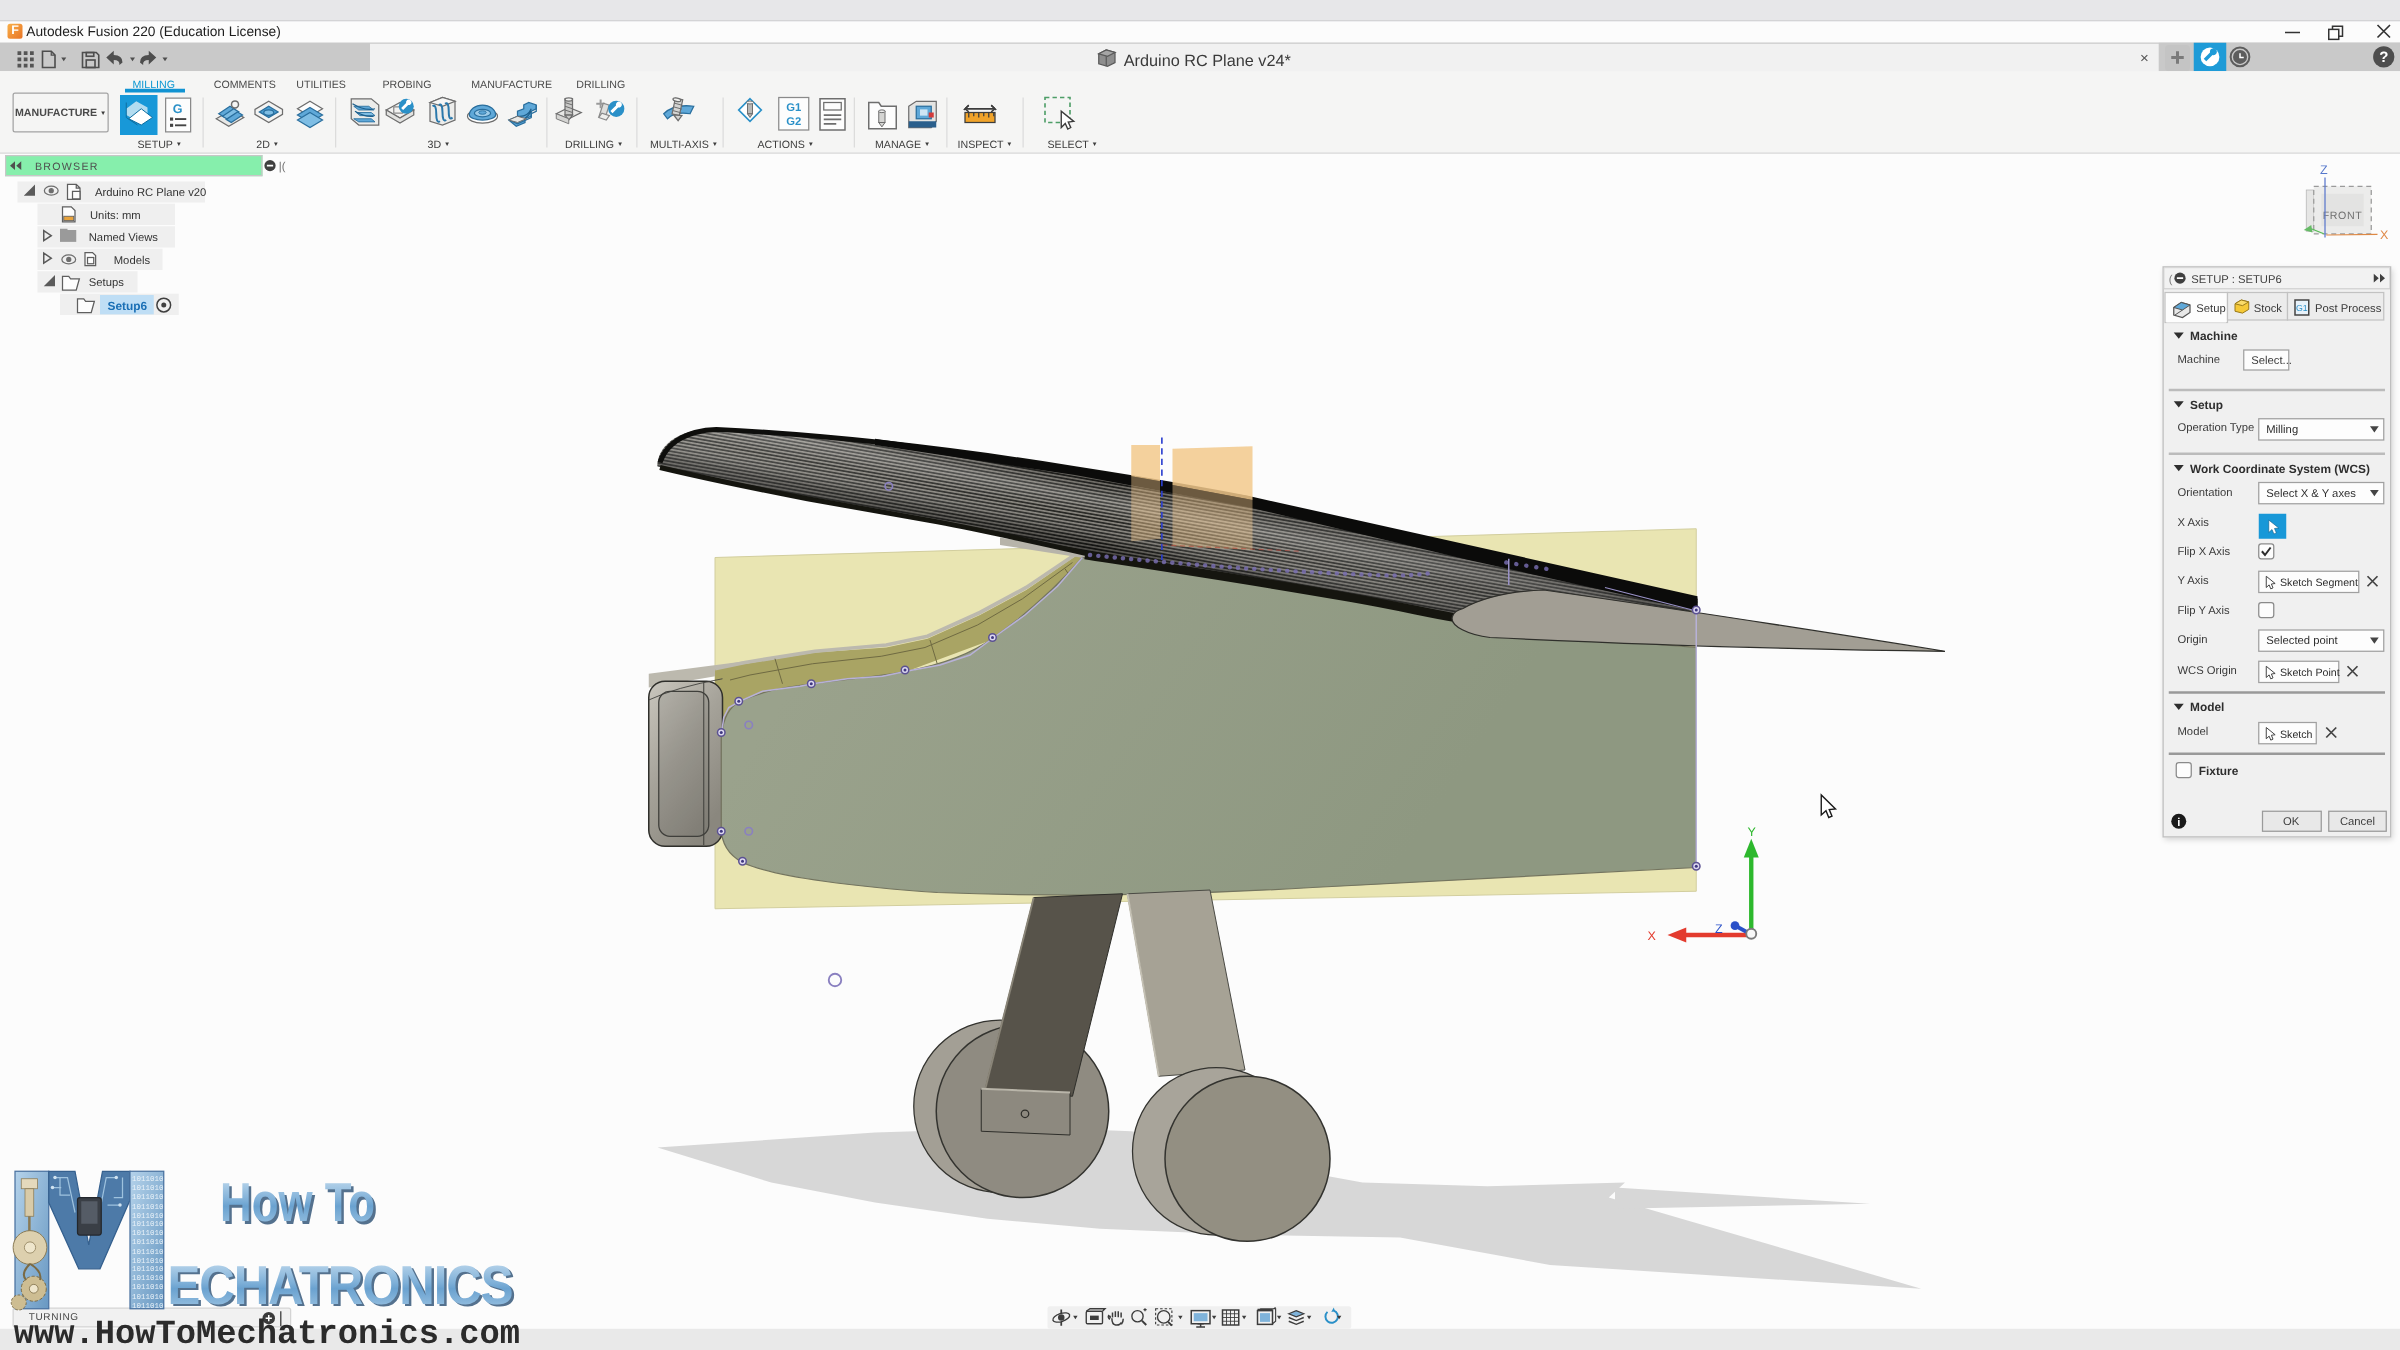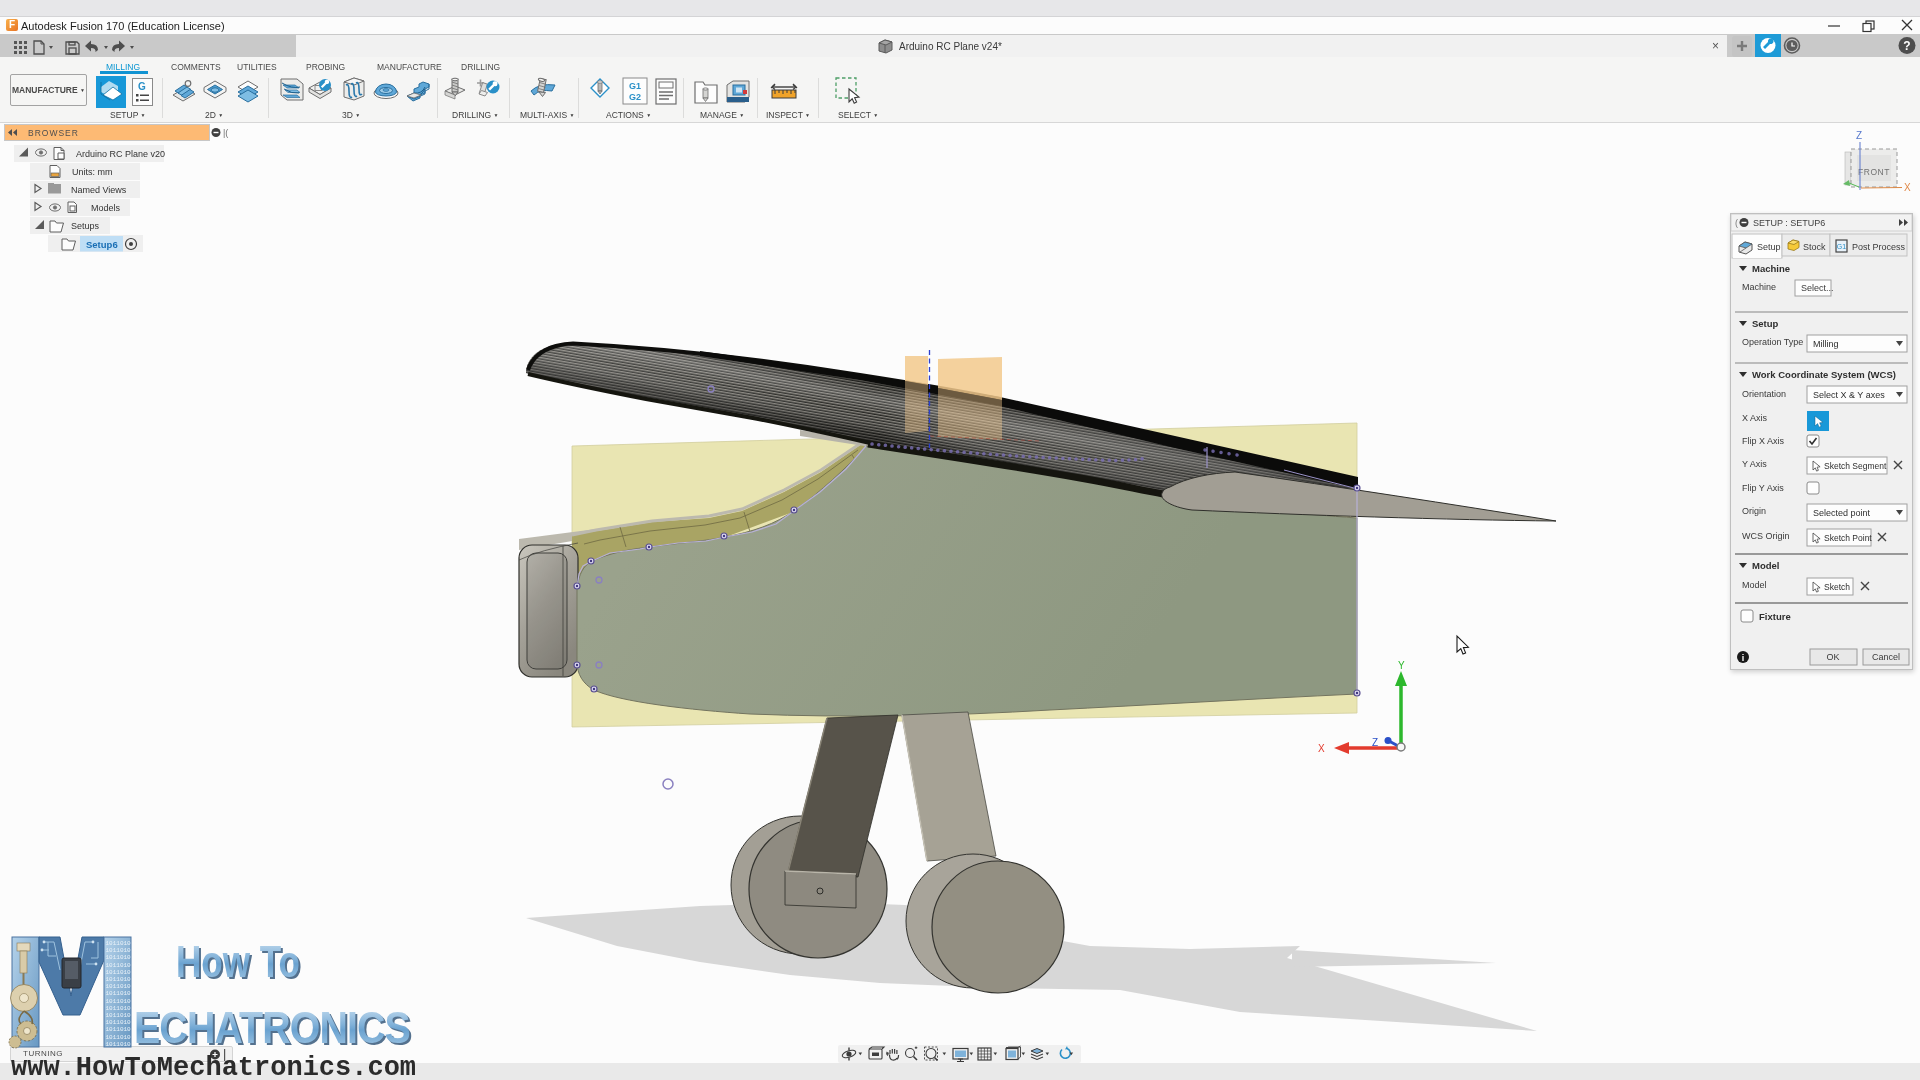--- a/index.html
+++ b/index.html
@@ -11,32 +11,32 @@
 #titletext { left:21px; top:20px; font-size:11px; color:#1d1d1d; }
 #flogo { left:6px; top:19px; width:12px; height:12px; background:linear-gradient(135deg,#f9b04a,#e87425); border-radius:2px; color:#fff; font-size:10px; font-weight:bold; text-align:center; line-height:12px; }
 #tabstrip { left:0; top:34px; width:1920px; height:23px; background:#c9c9c9; }
 #doctab { left:296px; top:35px; width:1431px; height:22px; background:#f1f1f1; }
 #ribbon { left:0; top:57px; width:1920px; height:66px; background:#f5f5f4; border-bottom:1px solid #d7d7d7; }
 .wstab { top:62px; font-size:8.5px; color:#3f3f3f; }
 .iconlabel { top:110px; font-size:8.5px; color:#3c3c3c; white-space:nowrap; }
 .caret { font-size:5px; color:#3c3c3c; position:relative; top:-1px; }
 #manubtn { left:10px; top:74px; width:77px; height:32px; border:1px solid #a3a3a3; border-radius:2px; font-size:8.5px; font-weight:bold; color:#4a4a4a; text-align:center; line-height:30px; white-space:nowrap; }
 #browser { left:4px; top:124px; width:226px; }
-#bheader { position:relative; width:206px; height:17px; background:#fdba74; border:1px solid #c7c7c7; font-size:8.5px; color:#4f4f4f; }
+#bheader { position:relative; width:206px; height:17px; background:#86efac; border:1px solid #c7c7c7; font-size:8.5px; color:#4f4f4f; }
 #dialog { left:1730px; top:213px; width:183px; height:457px; background:#f0f0f0; border:1px solid #bfbfbf; box-shadow:1px 2px 5px rgba(0,0,0,.18); }
 #bottomstrip { left:0; top:1063px; width:1920px; height:17px; background:#e9e9e9; }
 #commentsbar { left:10px; top:1046px; width:223px; height:16px; background:#f1f1f1; border:1px solid #d4d4d4; border-radius:2px; }
 #navbar { left:838px; top:1045px; width:243px; height:18px; background:#f0f0f0; border-radius:2px; }
 </style>
 </head>
 <body>
 <div id="app">
 <div id="topstrip" class="abs"></div>
 <div id="flogo" class="abs">F</div>
-<div id="titletext" class="abs">Autodesk Fusion 170 (Education License)</div>
+<div id="titletext" class="abs">Autodesk Fusion 220 (Education License)</div>
 <svg class="abs" style="left:1820px;top:18px" width="100" height="16">
 <line x1="8" y1="8" x2="20" y2="8" stroke="#333" stroke-width="1.2"></line>
 <rect x="46" y="3" width="8" height="8" fill="none" stroke="#333" stroke-width="1.2"></rect>
 <rect x="43" y="5.5" width="8" height="8" fill="#fff" stroke="#333" stroke-width="1.2"></rect>
 <path d="M82 2 L92 12 M92 2 L82 12" stroke="#333" stroke-width="1.3"></path>
 </svg>
 <div id="tabstrip" class="abs"></div>
 <div id="doctab" class="abs"></div>
 <svg class="abs" style="left:0;top:34px" width="296" height="23">
 <g fill="#555">
@@ -61,21 +61,21 @@
 <path d="M98 16 q0 -6 -7 -6 v-3.5 l-6 5.5 l6 5.5 v-3.5 q5 0 4.5 4 z" fill="#4e4e4e"></path>
 <path d="M104 12 l4 0 l-2 3 z" fill="#4e4e4e"></path>
 <path d="M112 16 q0 -6 7 -6 v-3.5 l6 5.5 l-6 5.5 v-3.5 q-5 0 -4.5 4 z" fill="#4e4e4e"></path>
 <path d="M130 12 l4 0 l-2 3 z" fill="#4e4e4e"></path>
 </svg>
 <svg class="abs" style="left:876px;top:38px" width="20" height="16">
 <path d="M3 5 l6 -3 l7 2 v8 l-6 3 l-7 -2 z" fill="#8d8d8d" stroke="#5a5a5a" stroke-width="1"></path>
 <path d="M3 5 l6 -3 l7 2 l-6 3 z" fill="#a5a5a5" stroke="#5a5a5a" stroke-width="1"></path>
 <path d="M9 7 v8" stroke="#5a5a5a" stroke-width="1"></path>
 </svg>
-<div class="abs" style="left:899px;top:41px;font-size:10px;color:#3a3a3a">Arduino RC Plane v24*</div>
+<div class="abs" style="left:899px;top:41px;font-size:13px;color:#3a3a3a">Arduino RC Plane v24*</div>
 <div class="abs" style="left:1712px;top:39px;font-size:12px;color:#555">×</div>
 <svg class="abs" style="left:1727px;top:34px" width="193" height="23">
 <rect x="0" y="0" width="193" height="23" fill="#c9c9c9"></rect>
 <rect x="5" y="2" width="20" height="21" rx="3" fill="#c4c4c4"></rect>
 <path d="M15 7 v10 M10 12 h10" stroke="#7a7a7a" stroke-width="2.4"></path>
 <rect x="28" y="0" width="26" height="23" fill="#1e9bd7"></rect>
 <circle cx="41" cy="11.5" r="7.5" fill="#fff"></circle>
 <path d="M38 15 l5 -5 a2.8 2.8 0 1 0 -2 -2 l-5 5 z" fill="#1e9bd7"></path>
 <circle cx="65" cy="11.5" r="7.5" fill="none" stroke="#5d5d5d" stroke-width="1.6"></circle>
 <circle cx="65" cy="11.5" r="5.6" fill="#5d5d5d"></circle>

